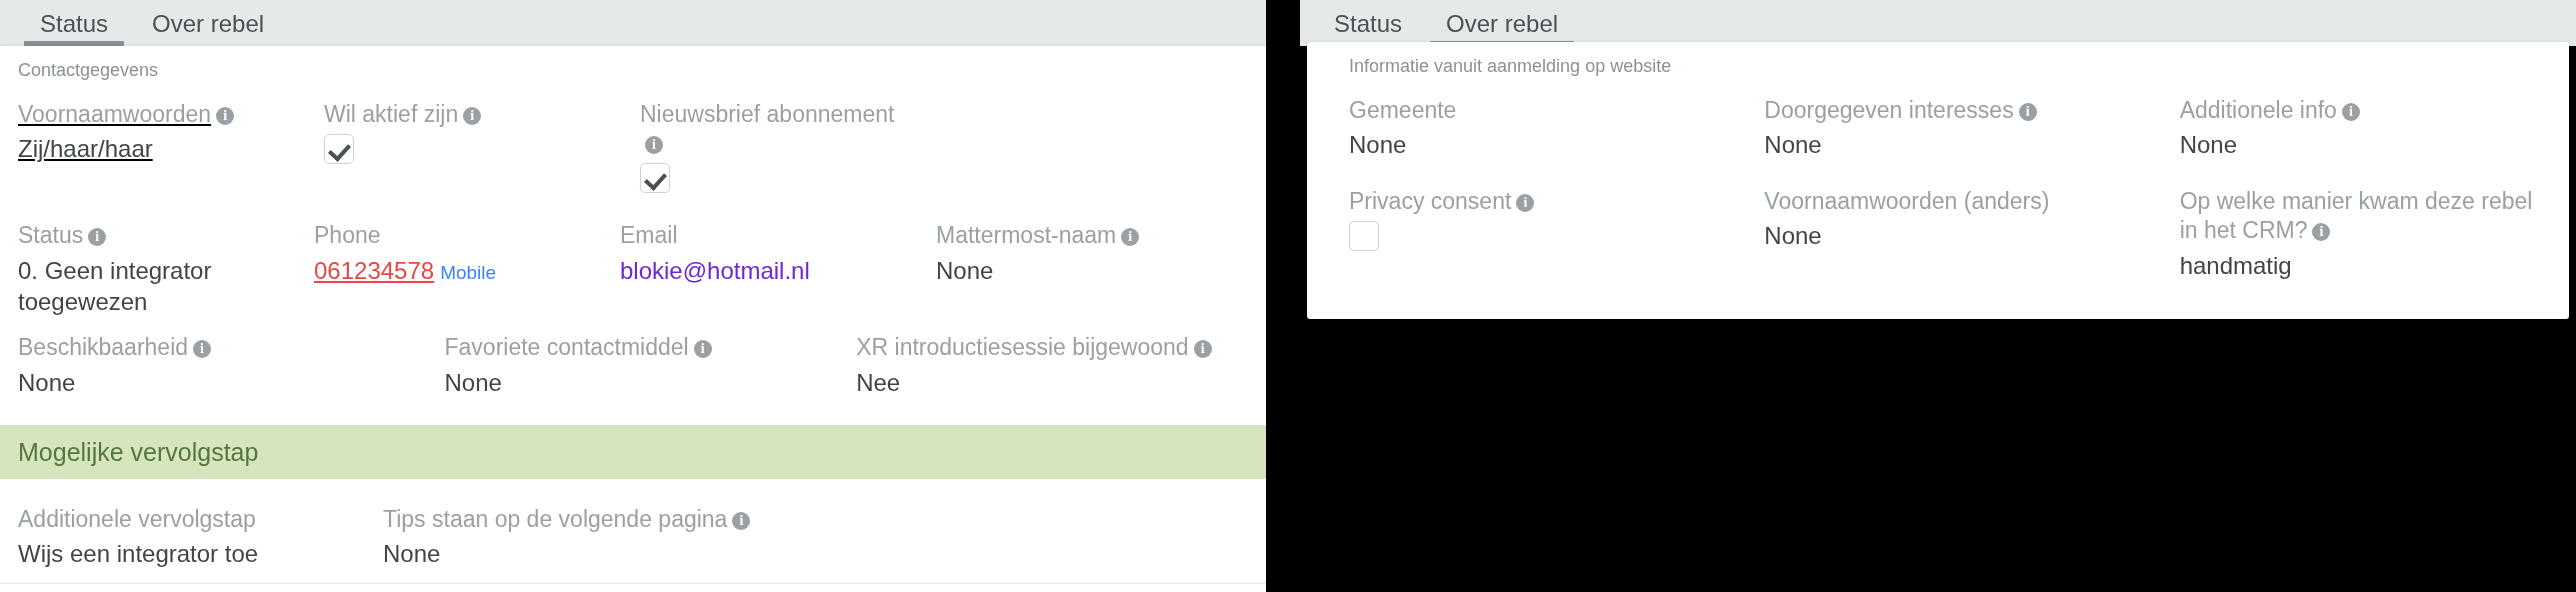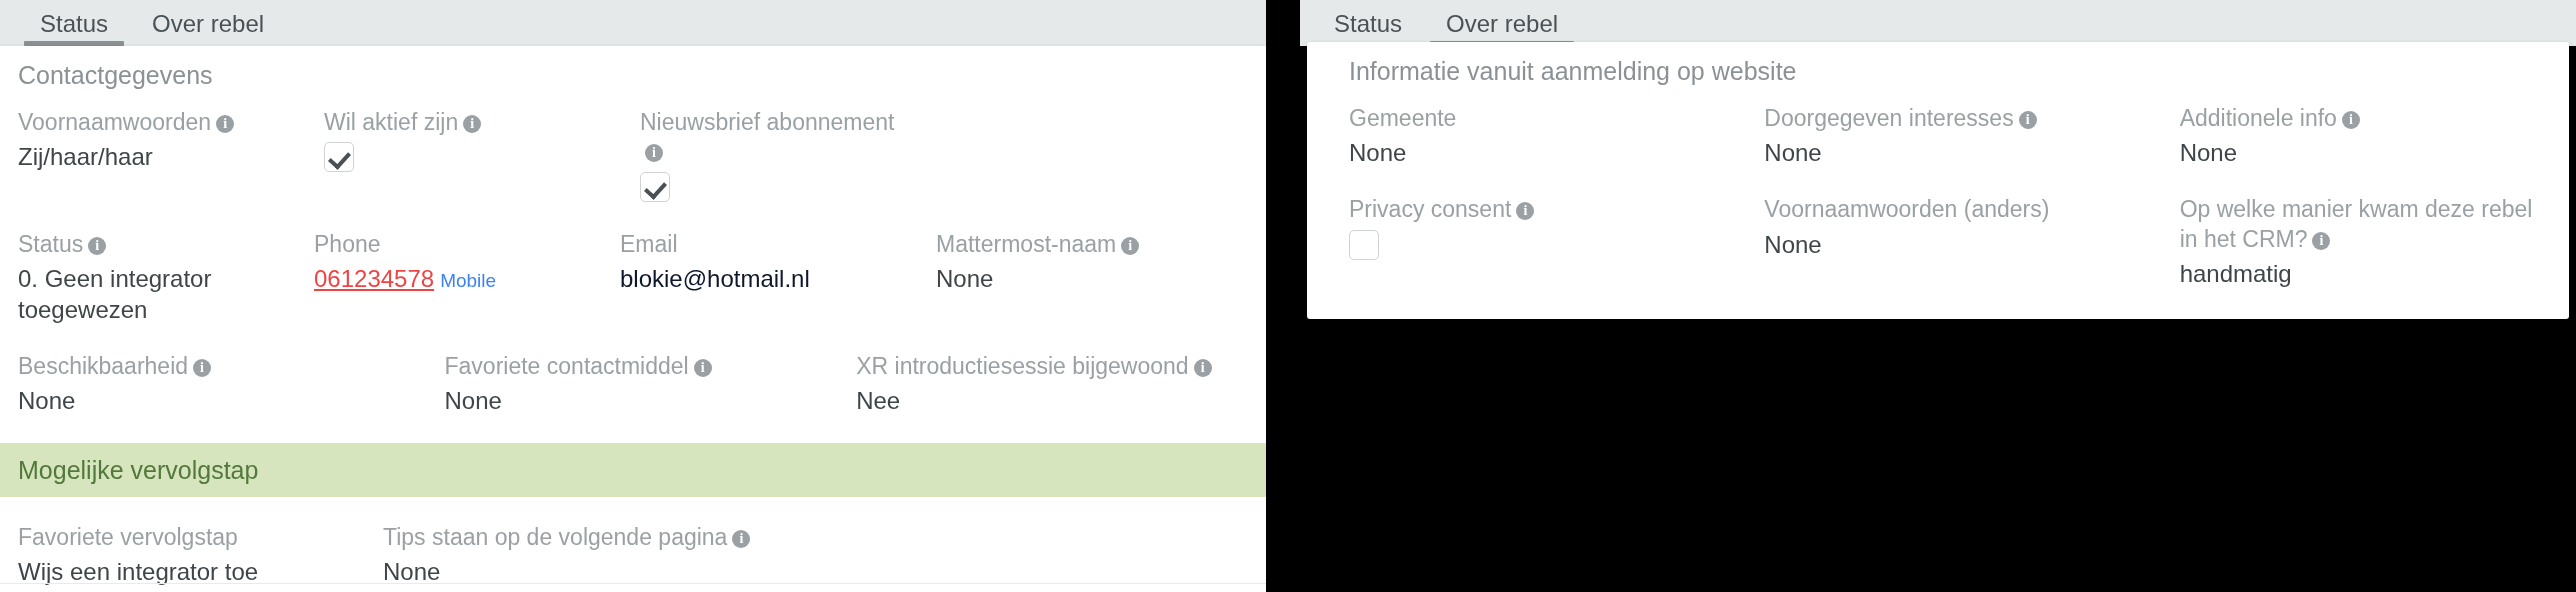--- a/index.html
+++ b/index.html
@@ -60,21 +60,21 @@
   }
 
   .panel-body {
     background: #ffffff;
     box-shadow: 0 2px 5px rgba(0,0,0,0.22);
     box-sizing: border-box;
     position: relative;
   }
 
   .section-title {
-    font-size: 25px;
+    font-size: 18px;
     color: #8b9194;
     padding: 14px 18px 6px 18px;
     line-height: 1.2;
   }
 
   .band {
     background: #d6e5bd;
     color: #53783c;
     font-size: 25px;
     padding: 12px 18px 12px 18px;
@@ -104,21 +104,21 @@
   }
 
   .f-value {
     font-size: 24px;
     color: #3f4548;
     line-height: 1.28;
     word-wrap: break-word;
   }
 
   .f-value.link {
-    color: #0f172a;
+    color: #6d28d9;
   }
   .f-value .suffix {
     color: #3b82f6;
     font-size: 19px;
   }
 
   
   .info-icon {
     display: inline-block;
     width: 18px;
@@ -220,21 +220,21 @@
       </div>
     </div>
 
     <div class="panel-body">
 
       <div class="section-title">Contactgegevens</div>
 
       <div class="rows">
 
         <div class="row" style="margin-top:12px;">
-          <div class="field" style="width:306px;">
+          <div class="field" style="width:306px;text-decoration:underline;">
             <div class="f-label"><span>Voornaamwoorden</span><span class="info-icon">i</span></div>
             <div class="f-value">Zij/haar/haar</div>
           </div>
           <div class="field" style="width:316px;">
             <div class="f-label"><span>Wil aktief zijn</span><span class="info-icon">i</span></div>
             <div class="checkbox checked"></div>
           </div>
           <div class="field" style="width:286px;">
             <div class="f-label"><span>Nieuwsbrief abonnement</span><span class="info-icon">i</span></div>
             <div class="checkbox checked"></div>
@@ -253,21 +253,21 @@
           <div class="field" style="width:316px;">
             <div class="f-label"><span>Email</span></div>
             <div class="f-value link">blokie@hotmail.nl</div>
           </div>
           <div class="field" style="width:286px;">
             <div class="f-label"><span>Mattermost-naam</span><span class="info-icon">i</span></div>
             <div class="f-value">None</div>
           </div>
         </div>
 
-        <div class="row" style="margin-top:26px;">
+        <div class="row" style="margin-top:16px;">
           <div class="field" style="width:430px;">
             <div class="f-label"><span>Beschikbaarheid</span><span class="info-icon">i</span></div>
             <div class="f-value">None</div>
           </div>
           <div class="field" style="width:415px;">
             <div class="f-label"><span>Favoriete contactmiddel</span><span class="info-icon">i</span></div>
             <div class="f-value">None</div>
           </div>
           <div class="field" style="width:395px;">
             <div class="f-label"><span>XR introductiesessie bijgewoond</span><span class="info-icon">i</span></div>
@@ -277,21 +277,21 @@
 
       </div>
 
       <div class="band" style="margin-top:26px;">
         <span>Mogelijke vervolgstap</span>
       </div>
 
       <div class="rows">
         <div class="row" style="margin-top:26px;">
           <div class="field" style="width:365px;">
-            <div class="f-label"><span>Favoriete vervolgstap</span></div>
+            <div class="f-label"><span>Additionele vervolgstap</span></div>
             <div class="f-value">Wijs een integrator toe</div>
           </div>
           <div class="field" style="width:494px;">
             <div class="f-label"><span>Tips staan op de volgende pagina</span><span class="info-icon">i</span></div>
             <div class="f-value">None</div>
           </div>
         </div>
       </div>
 
       <div class="divider" style="position:absolute;left:0;right:0;bottom:8px;"></div>

